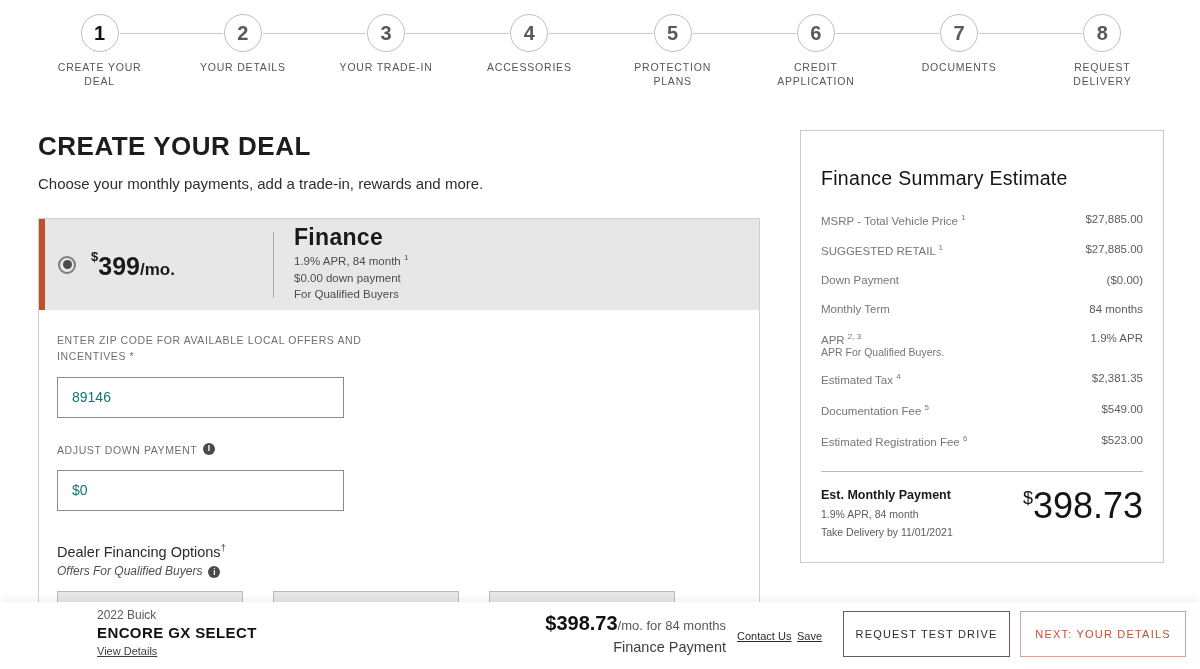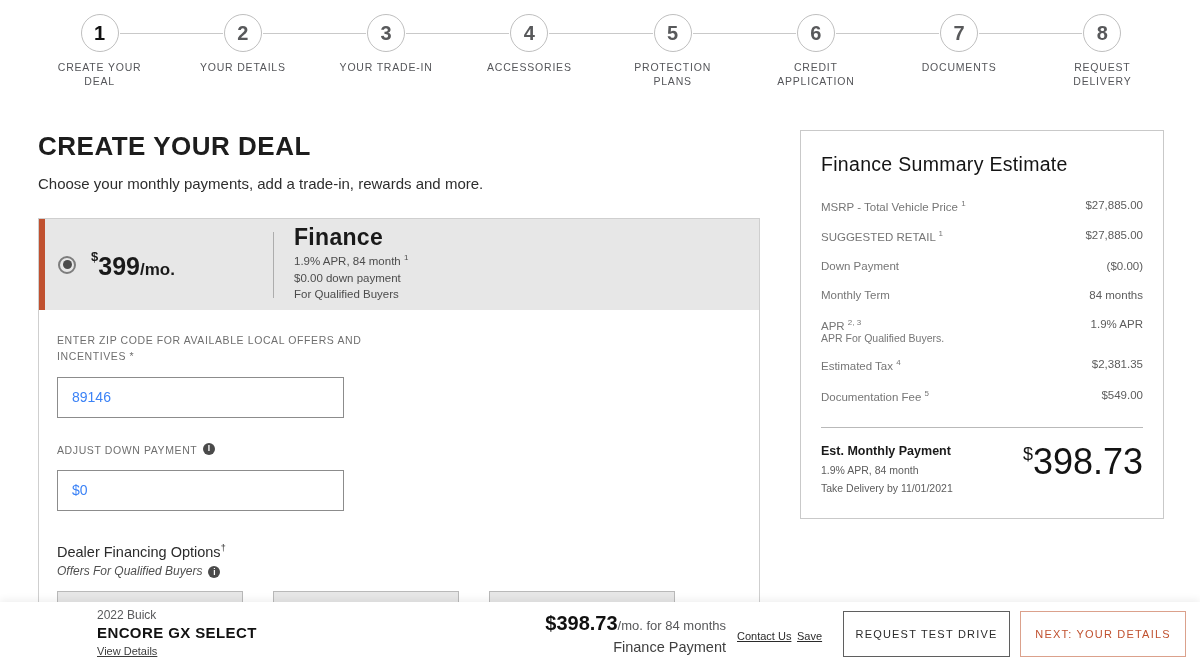--- a/index.html
+++ b/index.html
@@ -34,38 +34,38 @@
   .price-block .suffix { font-size:17px; font-weight:700; }
   .fin-divider { width:1px; height:66px; background:#adadad; margin:0 20px 0 40px; }
   .fin-name { font-size:23px; font-weight:800; letter-spacing:.3px; line-height:1; }
   .fin-lines { font-size:11.5px; color:#4c4c4c; line-height:1.45; margin-top:3px; }
   .fin-lines sup { font-size:8px; }
 
   .fin-body { padding:22px 18px 0 18px; }
   .field-label { font-size:10.5px; letter-spacing:.6px; color:#6f6f6f; text-transform:uppercase;
     max-width:345px; line-height:1.55; display:flex; align-items:flex-start; flex-wrap:wrap; }
   .text-input { margin-top:12px; width:287px; height:41px; border:1px solid #8c8c8c; background:#fff;
-    font-family:inherit; font-size:14px; color:#3b82f6; padding:0 14px; display:block; }
+    font-family:inherit; font-size:14px; color:#0f766e; padding:0 14px; display:block; }
   .dp-label { margin-top:24px; max-width:420px; }
   .info-icon { width:12px; height:12px; border-radius:50%; background:#4a4a4a; color:#fff;
     font-size:8.5px; font-weight:700; display:inline-flex; align-items:center; justify-content:center;
     margin-left:6px; position:relative; top:1px; font-style:normal; }
   .dealer-title { margin-top:32px; font-size:14.5px; color:#2b2b2b; }
   .dealer-title sup { font-size:9px; }
   .dealer-sub { margin-top:4px; font-size:12px; font-style:italic; color:#4f4f4f;
     display:flex; align-items:center; }
   .offers { margin-top:13px; display:flex; gap:30px; }
   .offer-card { width:186px; height:62px; background:#e7e7e7; border:1px solid #b9b9b9;
     text-align:center; padding-top:14px; cursor:pointer; }
   .offer-line1 { font-size:12px; font-weight:700; color:#1a1a1a; }
   .offer-line2 { font-size:11px; color:#333; margin-top:4px; }
 
   
   .summary { position:absolute; left:800px; top:130px; width:364px; border:1px solid #c9c9c9;
-    background:#fff; padding:22px 20px 24px 20px; }
+    background:#fff; padding:36px 20px 24px 20px; }
   .summary-title { font-size:19.5px; font-weight:400; color:#141414; letter-spacing:.3px; margin-bottom:14px; }
   .srow { display:flex; justify-content:space-between; align-items:flex-start; padding:8.5px 0; }
   .srow .lab { font-size:11.5px; color:#767676; }
   .srow .lab sup { font-size:8px; }
   .srow .val { font-size:11.5px; color:#5c5c5c; }
   .srow-note { font-size:10.5px; color:#767676; margin-top:-4px; padding-bottom:6px; }
   .s-hr { border:none; border-top:1px solid #b9b9b9; margin:15px 0 8px 0; }
   .balance-row { display:flex; justify-content:space-between; align-items:center; padding:12px 0 6px 0; }
   .balance-row .lab { font-size:12.5px; font-weight:700; color:#1a1a1a; }
   .balance-row .val { font-size:21px; color:#1a1a1a; }
@@ -212,20 +212,24 @@
   </div>
   <div class="srow-note">APR For Qualified Buyers.</div>
   <div class="srow">
     <div class="lab"><span>Estimated Tax</span> <sup>4</sup></div>
     <div class="val">$2,381.35</div>
   </div>
   <div class="srow">
     <div class="lab"><span>Documentation Fee</span> <sup>5</sup></div>
     <div class="val">$549.00</div>
   </div>
+  <div class="srow">
+    <div class="lab"><span>Estimated Registration Fee</span> <sup>6</sup></div>
+    <div class="val">$523.00</div>
+  </div>
 
   <hr class="s-hr">
 
 
   <div class="monthly-row">
     <div class="monthly-left">
       <div class="lab">Est. Monthly Payment</div>
       <div class="sub">1.9% APR, 84 month</div>
       <div class="sub">Take Delivery by 11/01/2021</div>
     </div>

